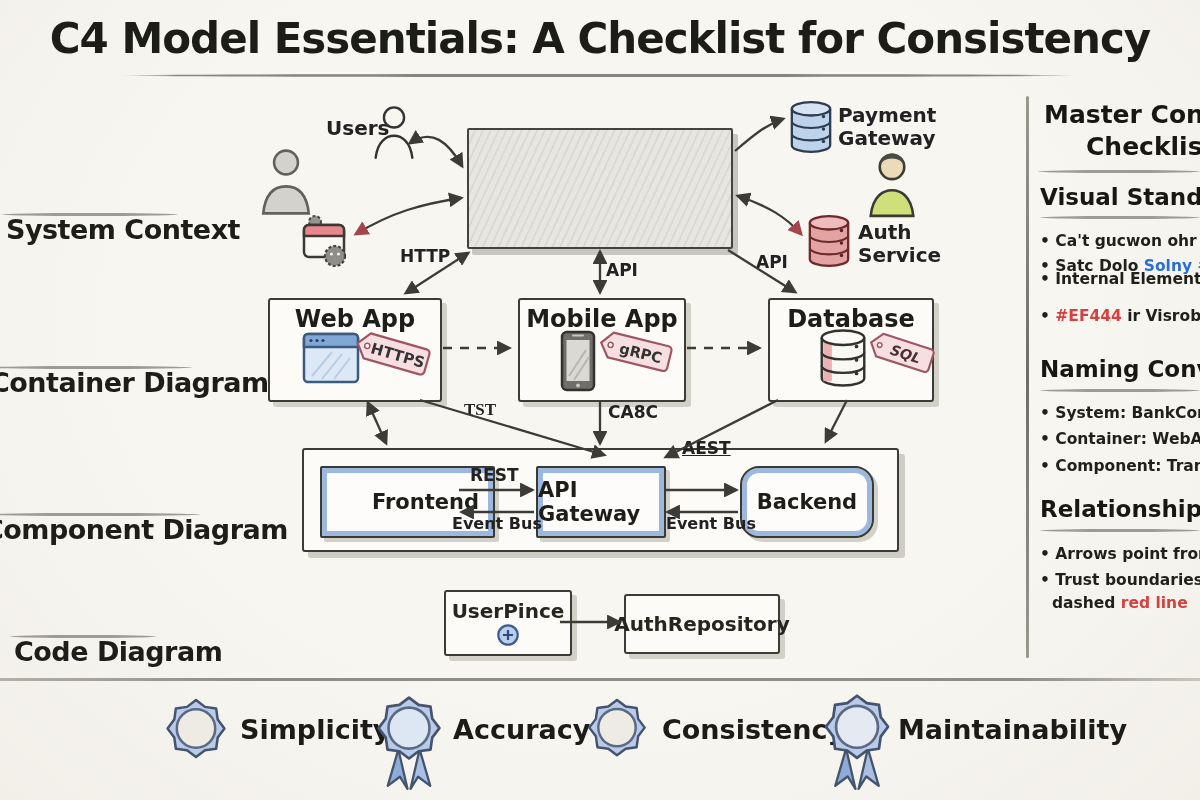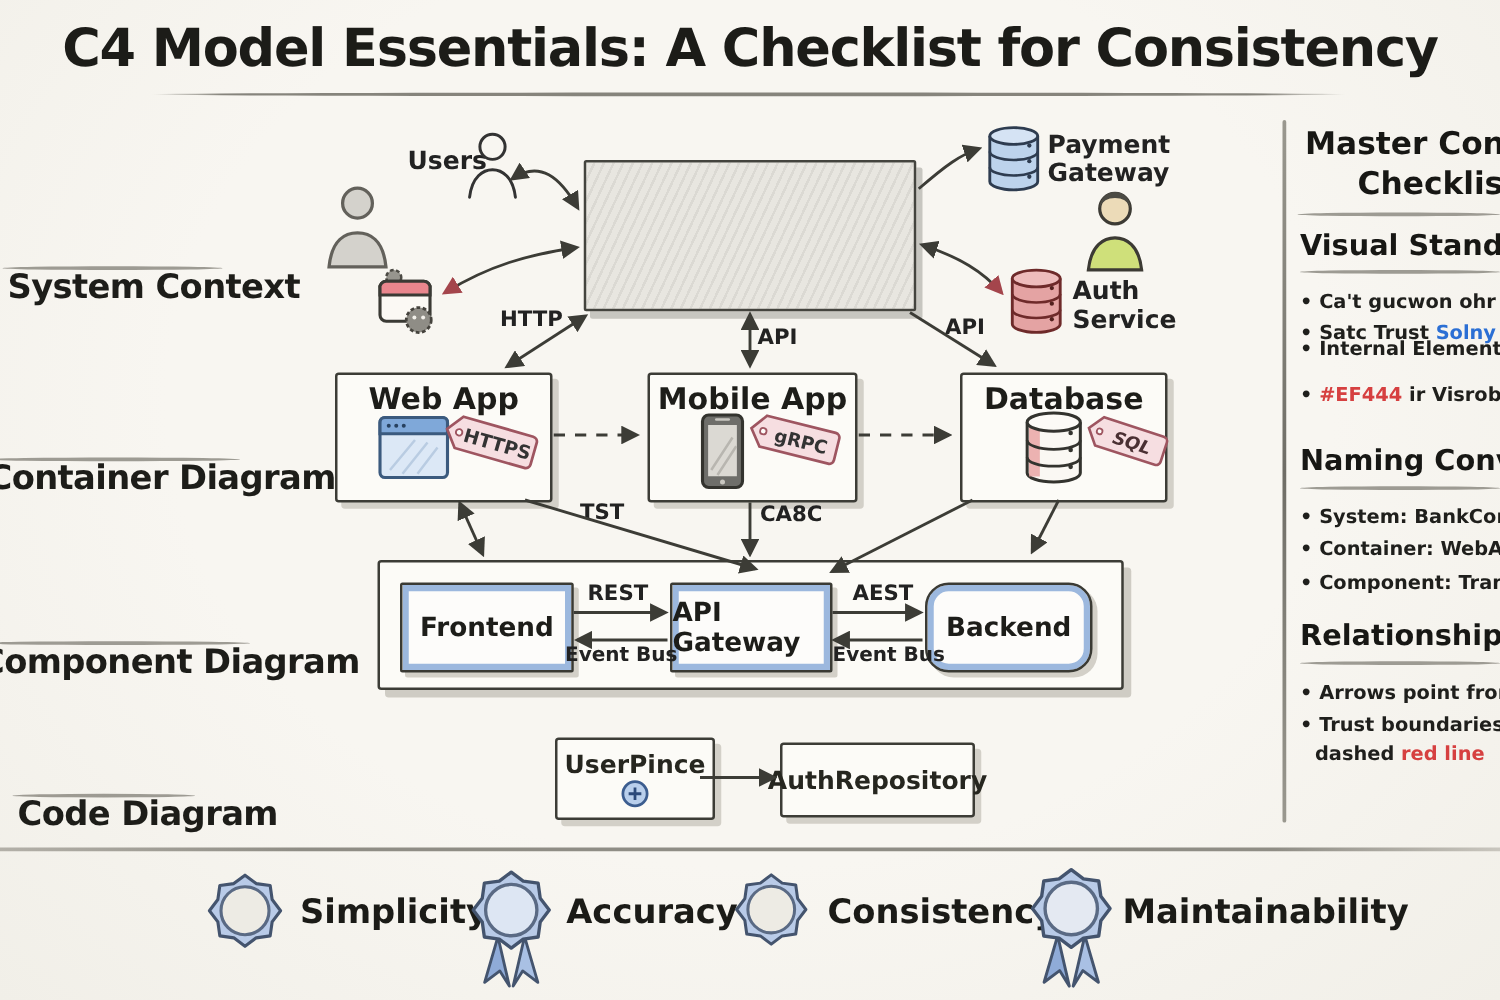--- a/index.html
+++ b/index.html
@@ -159,36 +159,36 @@
     <circle cx="44" cy="21" r="1.9" fill="#33332e"></circle>
       <circle cx="44" cy="35" r="1.9" fill="#33332e"></circle>
       <circle cx="44" cy="49" r="1.9" fill="#33332e"></circle>
   </svg>
   <svg class="abs" style="left:866px;top:336px;transform:rotate(18deg);" width="70" height="34" viewBox="0 0 74 34">
     <path d="M13,3.5 h53 a4,4 0 0 1 4,4 v17 a4,4 0 0 1 -4,4 h-53 l-9.5,-12.5 z" fill="#f6dee1" stroke="#9e5560" stroke-width="2.2"></path>
     <circle cx="13" cy="16" r="2.4" fill="#fdfbf8" stroke="#9e5560" stroke-width="1.5"></circle>
     <text x="42" y="22" font-size="15" font-weight="bold" font-style="italic" fill="#4a3033" text-anchor="middle">SQL</text>
   </svg>
 
-  <div class="abs elabel" style="left:464px;top:400px;">TST</div>
+  <div class="abs elabel" style="left:464px;top:400px;font-family:Liberation Serif, serif;">TST</div>
   <div class="abs elabel" style="left:608px;top:402px;text-align:right;">CA8C</div>
 
   <div class="abs sketch-box" style="left:302px;top:448px;width:593px;height:100px;box-shadow:6px 6px 0 0 #cfccc4;"></div>
-  <div class="abs inner-blue" style="left:320px;top:466px;width:135px;height:68px;">
+  <div class="abs inner-blue" style="left:320px;top:466px;width:135px;height:68px;padding-left:36px;">
     <span>Frontend</span>
   </div>
   <div class="abs inner-blue" style="left:536px;top:466px;width:126px;height:68px;">
     <span>API Gateway</span>
   </div>
   <div class="abs inner-blue" style="left:740px;top:466px;width:130px;height:68px;border-radius:19px;">
     <span>Backend</span>
   </div>
   <div class="abs elabel" style="left:470px;top:465px;">REST</div>
   <div class="abs elabel small" style="left:452px;top:514px;">Event Bus</div>
-  <div class="abs elabel" style="left:682px;top:465px;">AEST</div>
+  <div class="abs elabel" style="left:682px;top:438px;text-decoration:underline;">AEST</div>
   <div class="abs elabel small" style="left:666px;top:514px;">Event Bus</div>
 
   <div class="abs sketch-box code-box" style="left:444px;top:590px;width:124px;height:62px;">
     <span>UserPince</span>
     <svg width="24" height="24" viewBox="0 0 26 26">
       <circle cx="13" cy="13" r="10.5" fill="#b9cfec" stroke="#3c5d8f" stroke-width="2.4"></circle>
       <path d="M13,7.5 v11 M7.5,13 h11" stroke="#2c4a7a" stroke-width="2.4"></path>
     </svg>
   </div>
   <div class="abs sketch-box code-box" style="left:624px;top:594px;width:152px;height:56px;">
@@ -229,21 +229,21 @@
 
   <div class="abs divider" style="left:1026px;top:96px;height:562px;"></div>
 
   <div class="abs cl-title" style="left:1044px;top:100px;">Master Consis</div>
   <div class="abs cl-title" style="left:1086px;top:132px;">Checklist</div>
   <div class="abs uline" style="left:1038px;top:170px;width:162px;"></div>
 
   <div class="abs cl-head" style="left:1040px;top:184px;">Visual Standard</div>
   <div class="abs uline" style="left:1040px;top:216px;width:160px;"></div>
   <div class="abs cl-item" style="left:1040px;top:232px;">Ca't gucwon ohr Glicca</div>
-  <div class="abs cl-item" style="left:1040px;top:257px;"><span>Satc Trust </span><span class="blue">Solny #256</span></div>
+  <div class="abs cl-item" style="left:1040px;top:257px;"><span>Satc Dolo </span><span class="blue">Solny #256</span></div>
   <div class="abs cl-item" style="left:1040px;top:270px;">Internal Element</div>
   <div class="abs cl-item" style="left:1040px;top:307px;"><span class="red">#EF444</span><span> ir Visrobsee</span></div>
 
   <div class="abs cl-head" style="left:1040px;top:356px;">Naming Convent</div>
   <div class="abs uline" style="left:1040px;top:389px;width:160px;"></div>
   <div class="abs cl-item" style="left:1040px;top:404px;">System: BankCore</div>
   <div class="abs cl-item" style="left:1040px;top:430px;">Container: WebAPI</div>
   <div class="abs cl-item" style="left:1040px;top:457px;">Component: Transacti</div>
 
   <div class="abs cl-head" style="left:1040px;top:496px;">Relationship Rul</div>

